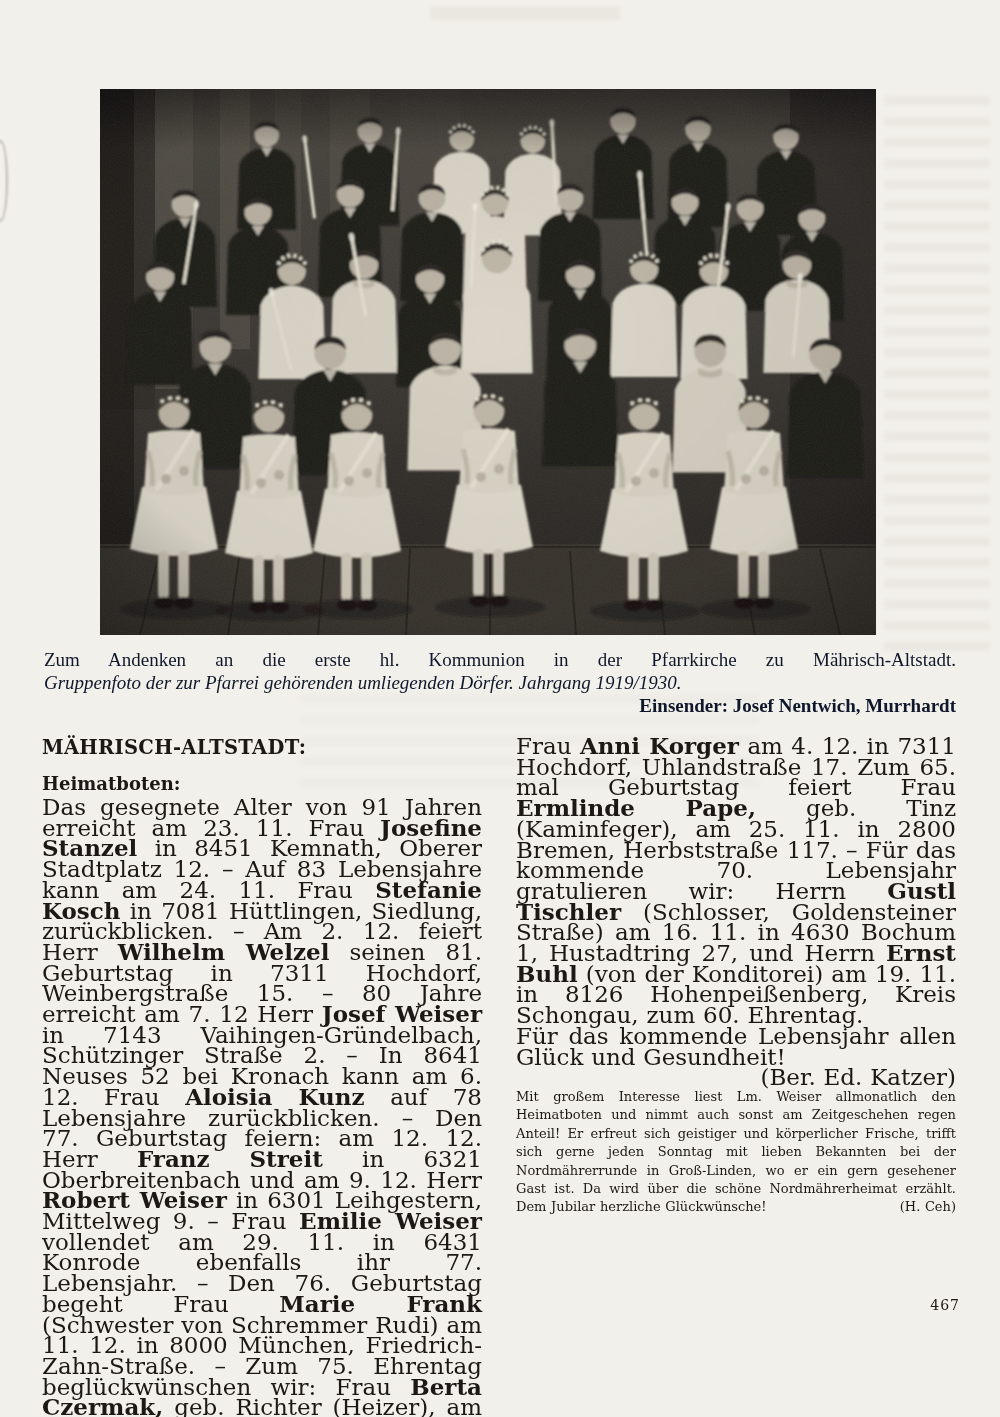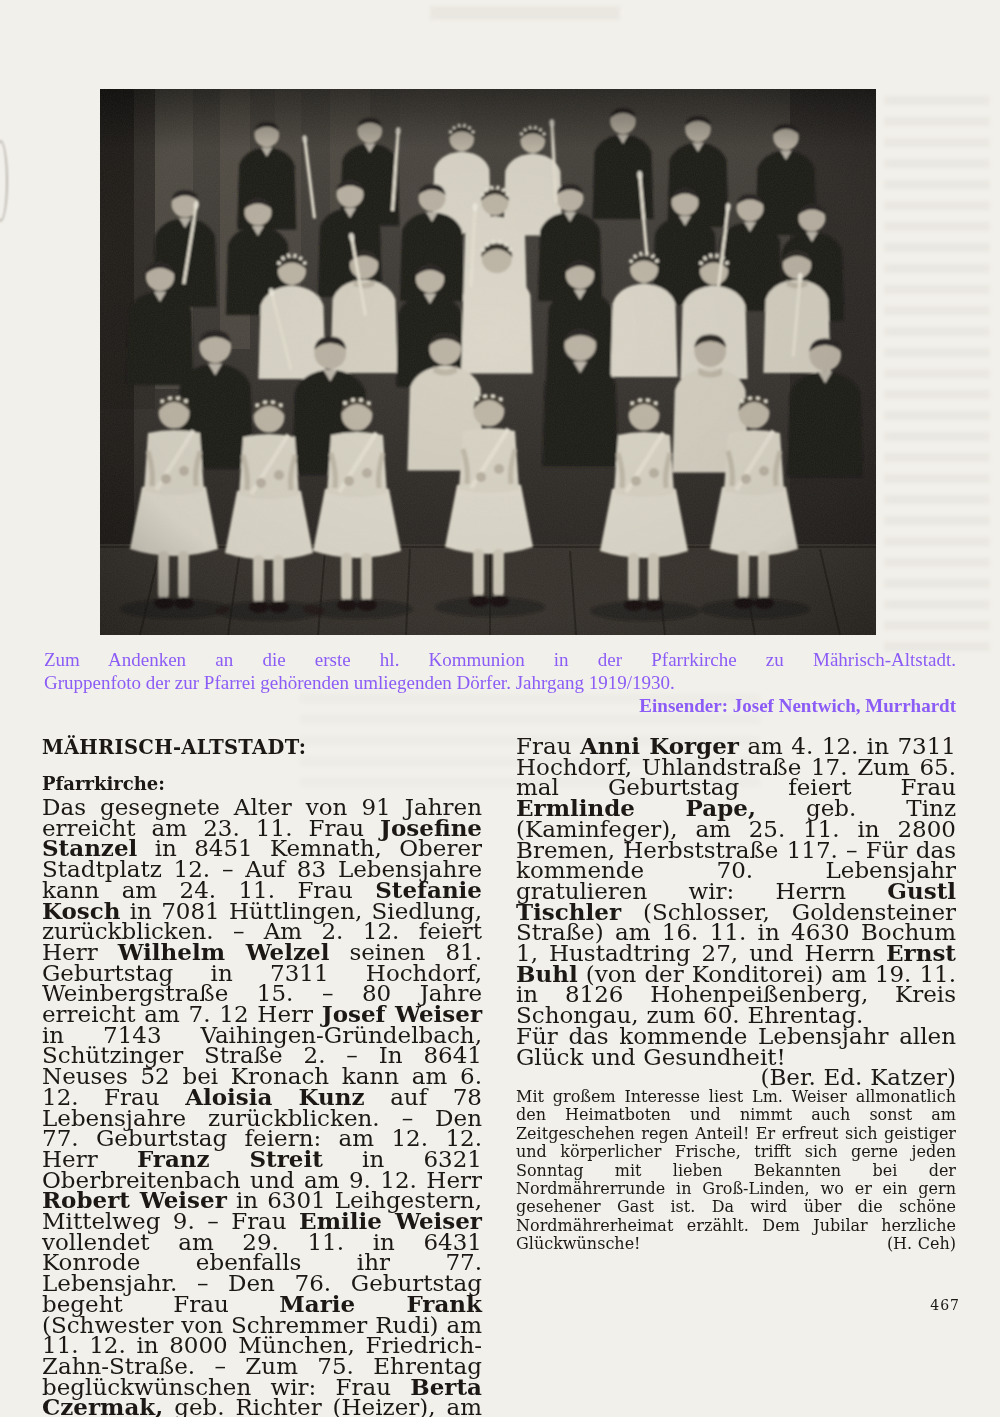--- a/index.html
+++ b/index.html
@@ -18,41 +18,41 @@
     position: absolute; left: 100px; top: 89px;
     width: 776px; height: 546px;
     background: #3a3632;
   }
   .photo-wrap svg { display: block; width: 100%; height: 100%; }
 
   
   .caption {
     position: absolute; left: 44px; top: 649px; width: 912px;
     font-family: "Liberation Serif", serif;
-    font-size: 19px; line-height: 22.5px; color: #8b5cf6;
+    font-size: 19px; line-height: 22.5px; color: #0f172a;
   }
   .cap-l1 { text-align: justify; text-align-last: justify; }
-  .cap-l2 { text-align: left; }
+  .cap-l2 { text-align: left; font-style: italic; }
   .cap-l3 { text-align: right; margin-top: 1px; font-weight: bold; }
 
   
   .columns {
     position: absolute; left: 42px; top: 736px; width: 914px;
     display: flex; gap: 34px; justify-content: space-between;
   }
   .col { width: 440px; }
   .sec-head { font-size: 19.5px; font-weight: bold; margin: 0 0 14px 0; letter-spacing: .3px; }
   .sub-head { font-size: 18px; font-weight: bold; margin: 0 0 3px 0; }
   .body-p {
     margin: 0; font-size: 23px; line-height: 20.7px;
     text-align: justify; word-spacing: .5px; hyphens: none;
   }
   .body-p::after { content: ""; display: block; clear: both; }
   .para-gap { margin-top: 9px; }
-  .small { font-size: 16px; line-height: 18.4px; }
+  .small { font-size: 13px; line-height: 18.4px; }
   .sig { float: right; }
 
   .page-number { position: absolute; top: 1297px; right: 40px; font-size: 14px; letter-spacing: 1px; }
 
   
   .smudge { position: absolute; filter: blur(2px); opacity: .5; pointer-events: none; }
   .smudge-lines {
     background: repeating-linear-gradient(180deg,
       rgba(125,118,106,.16) 0px, rgba(125,118,106,.16) 9px,
       rgba(0,0,0,0) 9px, rgba(0,0,0,0) 21px);
@@ -238,21 +238,21 @@
 
 <figcaption class="caption">
   <div class="cap-l1">Zum Andenken an die erste hl. Kommunion in der Pfarrkirche zu Mährisch-Altstadt.</div>
   <div class="cap-l2">Gruppenfoto der zur Pfarrei gehörenden umliegenden Dörfer. Jahrgang 1919/1930.</div>
   <div class="cap-l3">Einsender: Josef Nentwich, Murrhardt</div>
 </figcaption>
 
 <main class="columns">
   <section class="col">
     <h2 class="sec-head">MÄHRISCH-ALTSTADT:</h2>
-    <h3 class="sub-head">Pfarrkirche:</h3>
+    <h3 class="sub-head">Heimatboten:</h3>
     <p class="body-p">Das gesegnete Alter von 91 Jahren erreicht am 23. 11. Frau <b>Josefine Stanzel</b> in 8451 Kemnath, Oberer Stadtplatz 12. – Auf 83 Lebensjahre kann am 24. 11. Frau <b>Stefanie Kosch</b> in 7081 Hüttlingen, Siedlung, zurückblicken. – Am 2. 12. feiert Herr <b>Wilhelm Welzel</b> seinen 81. Geburtstag in 7311 Hochdorf, Weinbergstraße 15. – 80 Jahre erreicht am 7. 12 Herr <b>Josef Weiser</b> in 7143 Vaihingen-Gründelbach, Schützinger Straße 2. – In 8641 Neuses 52 bei Kronach kann am 6. 12. Frau <b>Aloisia Kunz</b> auf 78 Lebensjahre zurückblicken. – Den 77. Geburtstag feiern: am 12. 12. Herr <b>Franz Streit</b> in 6321 Oberbreitenbach und am 9. 12. Herr <b>Robert Weiser</b> in 6301 Leihgestern, Mittelweg 9. – Frau <b>Emilie Weiser</b> vollendet am 29. 11. in 6431 Konrode ebenfalls ihr 77. Lebensjahr. – Den 76. Geburtstag begeht Frau <b>Marie Frank</b> (Schwester von Schremmer Rudi) am 11. 12. in 8000 München, Friedrich-Zahn-Straße. – Zum 75. Ehrentag beglückwünschen wir: Frau <b>Berta Czermak,</b> geb. Richter (Heizer), am 12. 12. in 6580 Oberstein-Mittelbollenbach 28, und</p>
   </section>
   <section class="col">
     <p class="body-p">Frau <b>Anni Korger</b> am 4. 12. in 7311 Hochdorf, Uhlandstraße 17. Zum 65. mal Geburtstag feiert Frau <b>Ermlinde Pape,</b> geb. Tinz (Kaminfeger), am 25. 11. in 2800 Bremen, Herbststraße 117. – Für das kommende 70. Lebensjahr gratulieren wir: Herrn <b>Gustl Tischler</b> (Schlosser, Goldensteiner Straße) am 16. 11. in 4630 Bochum 1, Hustadtring 27, und Herrn <b>Ernst Buhl</b> (von der Konditorei) am 19. 11. in 8126 Hohenpeißenberg, Kreis Schongau, zum 60. Ehrentag.</p>
     <p class="body-p">Für das kommende Lebensjahr allen Glück und Gesundheit!<span class="sig">(Ber. Ed. Katzer)</span></p>
     <p class="body-p small">Mit großem Interesse liest Lm. Weiser allmonatlich den Heimatboten und nimmt auch sonst am Zeitgeschehen regen Anteil! Er erfreut sich geistiger und körperlicher Frische, trifft sich gerne jeden Sonntag mit lieben Bekannten bei der Nordmährerrunde in Groß-Linden, wo er ein gern gesehener Gast ist. Da wird über die schöne Nordmährerheimat erzählt. Dem Jubilar herzliche Glückwünsche!<span class="sig">(H. Ceh)</span></p>
   </section>
 </main>
 
 <div class="page-number">467</div>

